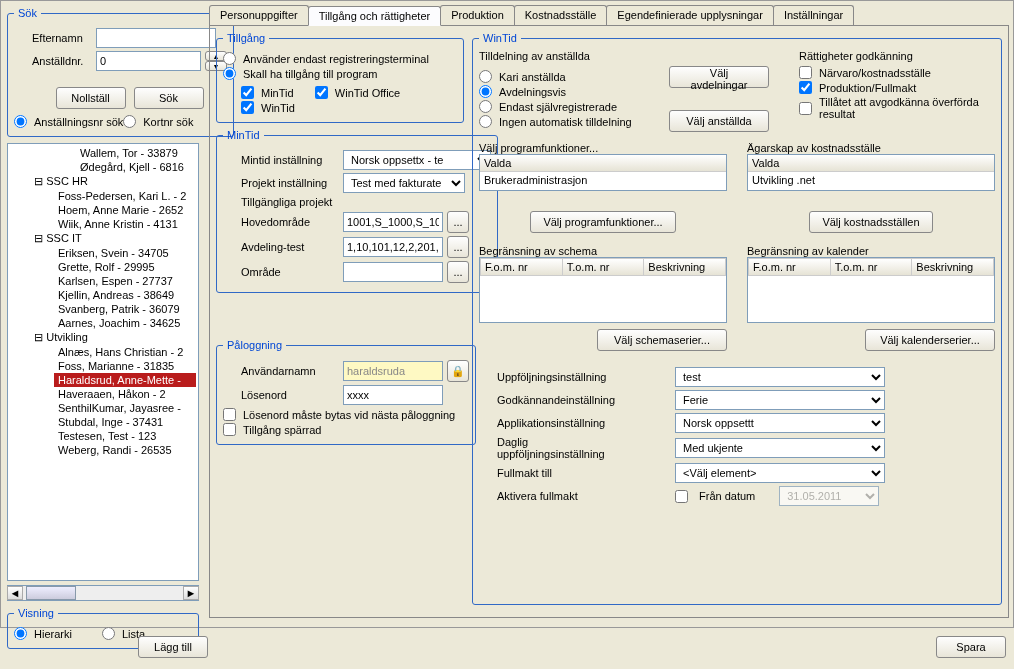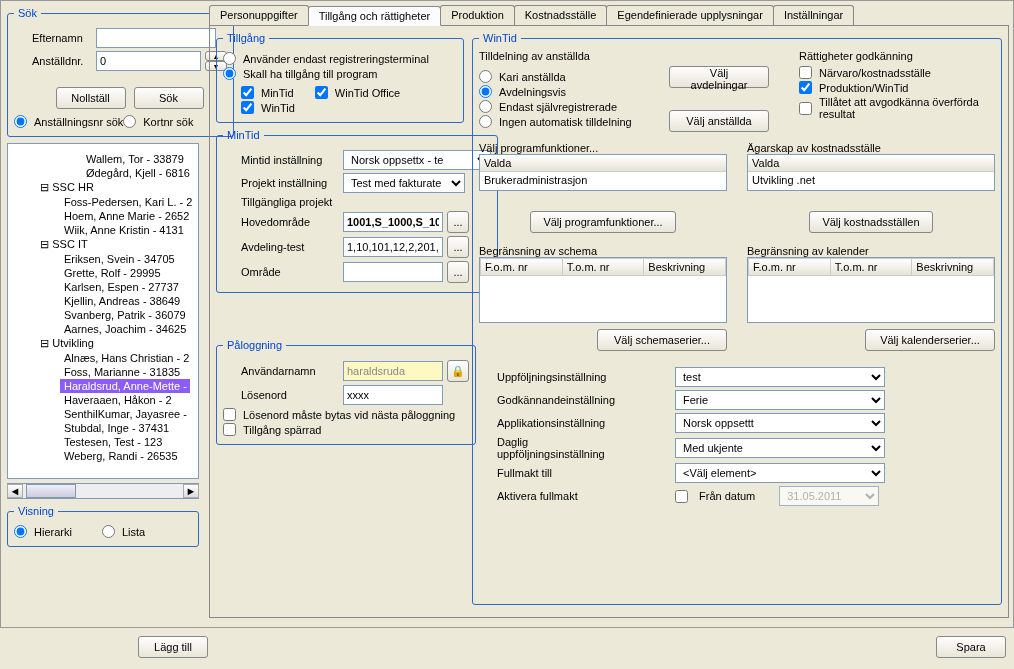--- a/index.html
+++ b/index.html
@@ -9,26 +9,26 @@
 .right-panel { flex: 1; padding: 4px; }
 fieldset { border: 1px solid #3169c6; border-radius: 3px; margin: 0 0 6px 0; padding: 6px; }
 legend { color: #0046d5; padding: 0 4px; }
 .frow { display: flex; align-items: center; margin: 3px 0; gap: 4px; padding-left: 18px; }
 .frow label { width: 60px; }
 input[type=text], select { border: 1px solid #7f9db9; background: #fff; height: 20px; padding: 1px 3px; }
 input[type=text]:disabled { background: #fef9c3; color: #888; }
 button { border: 1px solid #888; background: linear-gradient(#fefefe,#e8e5d8); border-radius: 3px; height: 22px; padding: 0 12px; cursor: pointer; }
 .radio-row { display: flex; align-items: center; gap: 4px; margin: 2px 0; }
 input[type=radio], input[type=checkbox] { margin: 0 3px 0 0; }
-.tree { border: 1px solid #7f9db9; background: #fff; height: 336px; overflow: auto; padding: 8px; margin-bottom: 4px; white-space: nowrap; }
+.tree { border: 1px solid #7f9db9; background: #fff; height: 438px; overflow: auto; padding: 2px; margin-bottom: 4px; white-space: nowrap; }
 .tree .item { padding: 1px 2px 1px 4px; }
 .tree .group { padding: 1px 2px; }
 .tree .group::before { content: "⊟ "; }
 .tree .i1 { margin-left: 22px; } .tree .i2 { margin-left: 44px; } .tree .i3 { margin-left: 66px; }
-.tree .sel { background: #8b5cf6; color: #fff; }
+.tree .sel { background: #b91c1c; color: #fff; }
 .tree-scroll { display:flex; border: 1px solid #7f9db9; height: 16px; background:#eee; align-items:center; }
 .tree-scroll .arrow { width:16px; text-align:center; background:linear-gradient(#fff,#ddd); border:1px solid #aaa; margin:-1px; }
 .tree-scroll .thumb { width:50px; height:14px; background:linear-gradient(#eef,#ccd); border:1px solid #89a; margin-left:4px; }
 .tabs { display: flex; border-bottom: 1px solid #888; }
 .tab { padding: 3px 10px; border: 1px solid #888; border-bottom: none; background: #ece9d8; margin-right: -1px; cursor: pointer; border-radius: 3px 3px 0 0; }
 .tab.active { background: #fcfcfe; position: relative; top: 1px; border-bottom: 1px solid #fcfcfe; }
 .tab-body { border: 1px solid #888; border-top: none; padding: 6px; height: 592px; display: flex; gap: 8px; }
 .col { display: flex; flex-direction: column; }
 .collabel { width: 98px; display: inline-block; }
 .coll2 { width: 130px; display: inline-block; }
@@ -175,21 +175,21 @@
             </div>
         <div class="frow">
               <span class="collabel">Projekt inställning</span>
               <select style="width:122px"><option>Test med fakturate</option></select>
             </div>
         <div class="frow">
               <span class="collabel">Tillgängliga projekt</span>
             </div>
         <div class="frow">
               <span class="collabel">Hovedområde</span>
-              <input type="text" style="width: 100px; font-weight: bold;" value="1001,S_1000,S_10">
+              <input type="text" style="width: 100px;" value="1001,S_1000,S_10">
               <button class="sq">...</button>
             </div>
         <div class="frow">
               <span class="collabel">Avdeling-test</span>
               <input type="text" style="width: 100px;" value="1,10,101,12,2,201,2">
               <button class="sq">...</button>
             </div>
         <div class="frow">
               <span class="collabel">Område</span>
               <input type="text" style="width: 100px;">
@@ -253,21 +253,21 @@
             </div>
           </div>
           <div>
             <div style="margin-bottom:4px">Rättigheter godkänning</div>
             <label class="chk">
                   <input type="checkbox" style="">
                   <span>Närvaro/kostnadsställe</span>
                 </label>
             <label class="chk">
                   <input type="checkbox" checked="" style="">
-                  <span>Produktion/WinTid</span>
+                  <span>Produktion/Fullmakt</span>
                 </label>
             <label class="chk">
                   <input type="checkbox" style="">
                   <span style="width:170px;display:inline-block">Tillåtet att avgodkänna överförda resultat</span>
                 </label>
           </div>
         </div>
 
         <div style="display:flex;gap:20px;margin-top:10px">
           <div style="flex:1">

